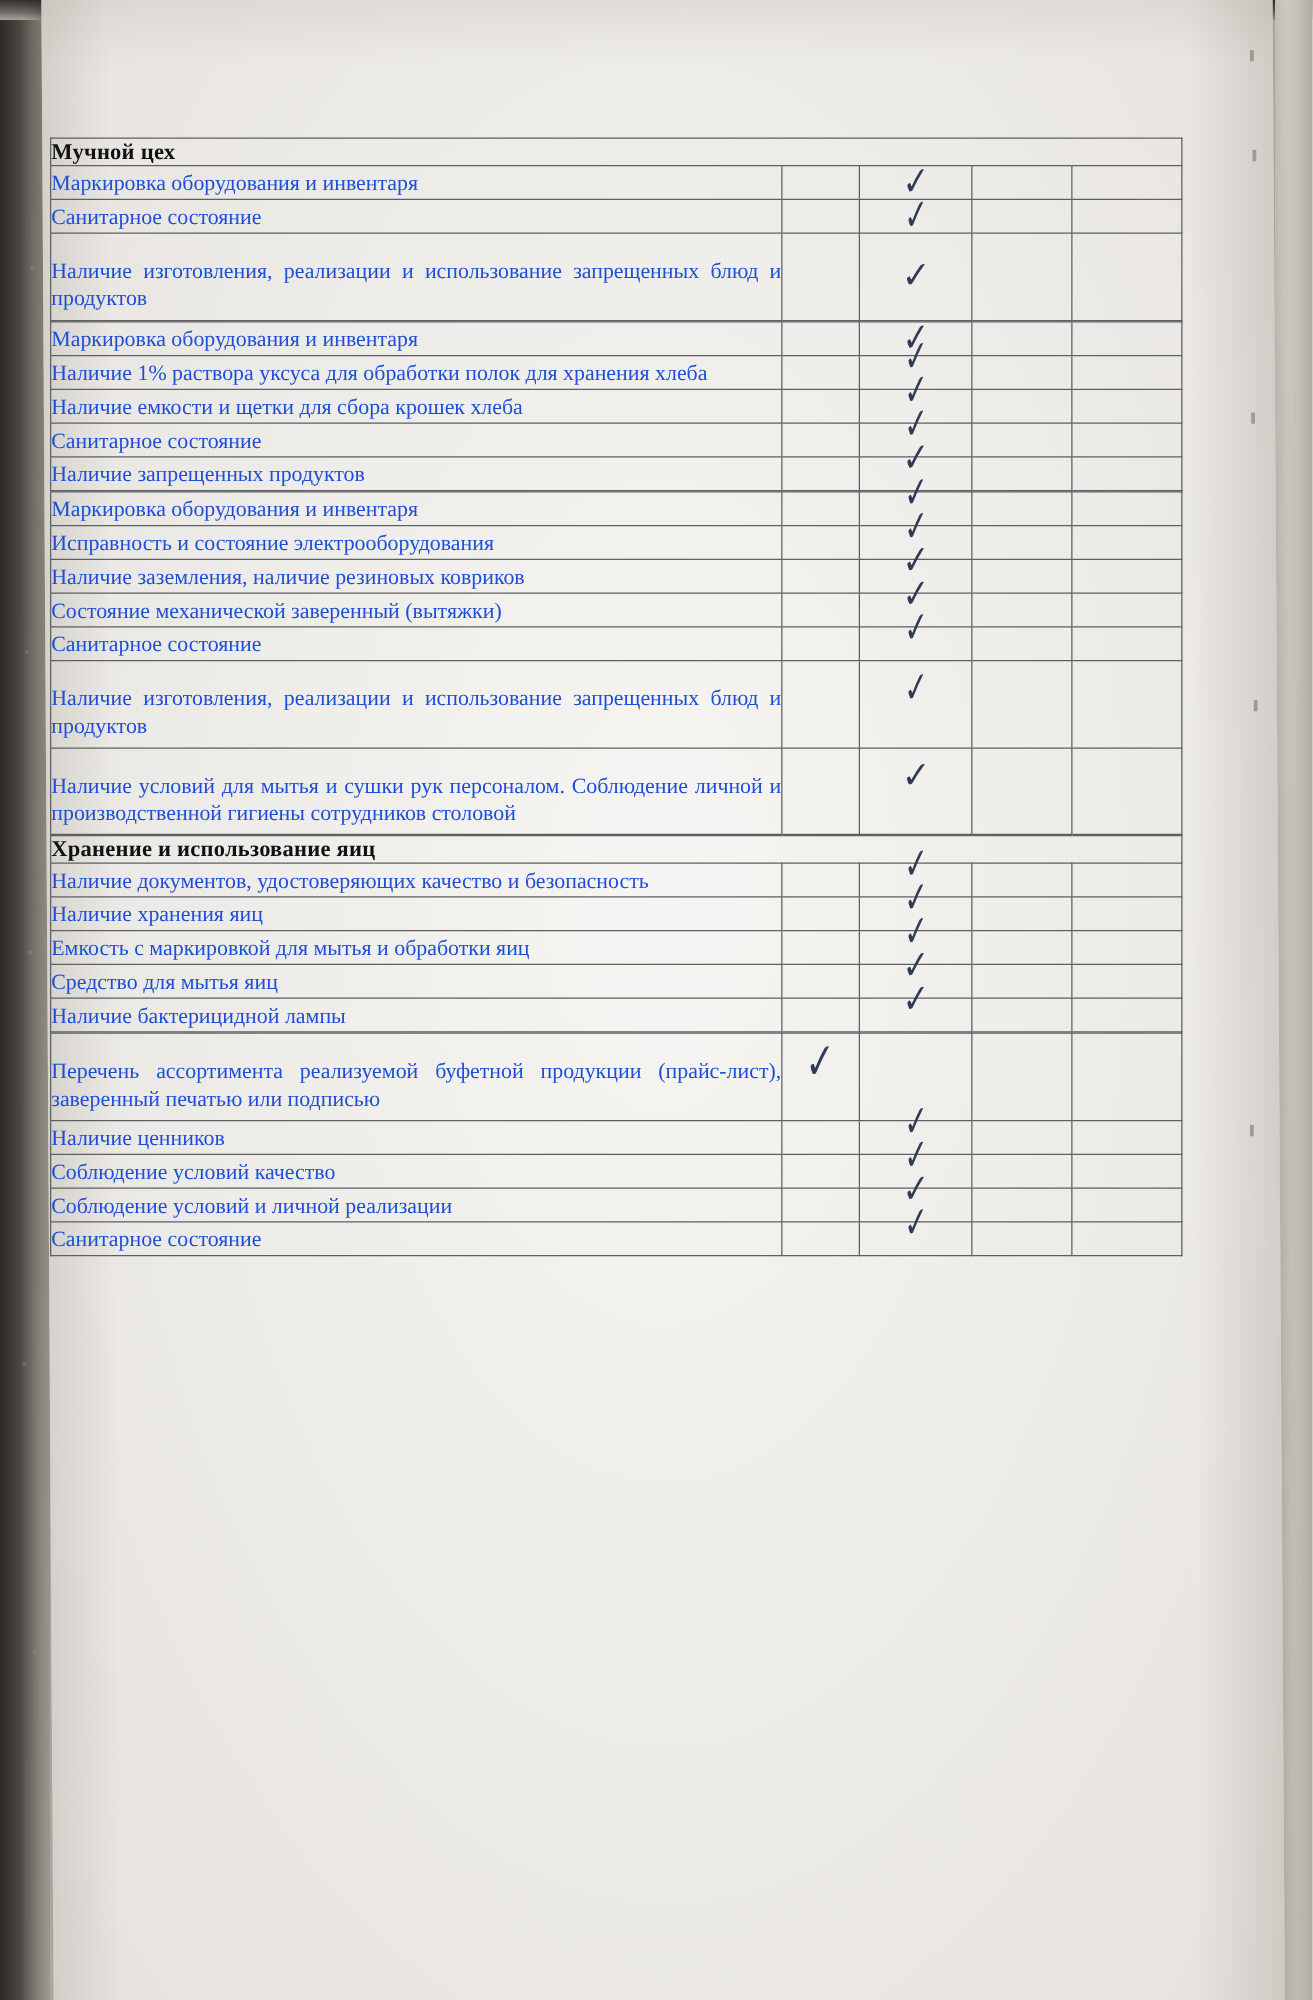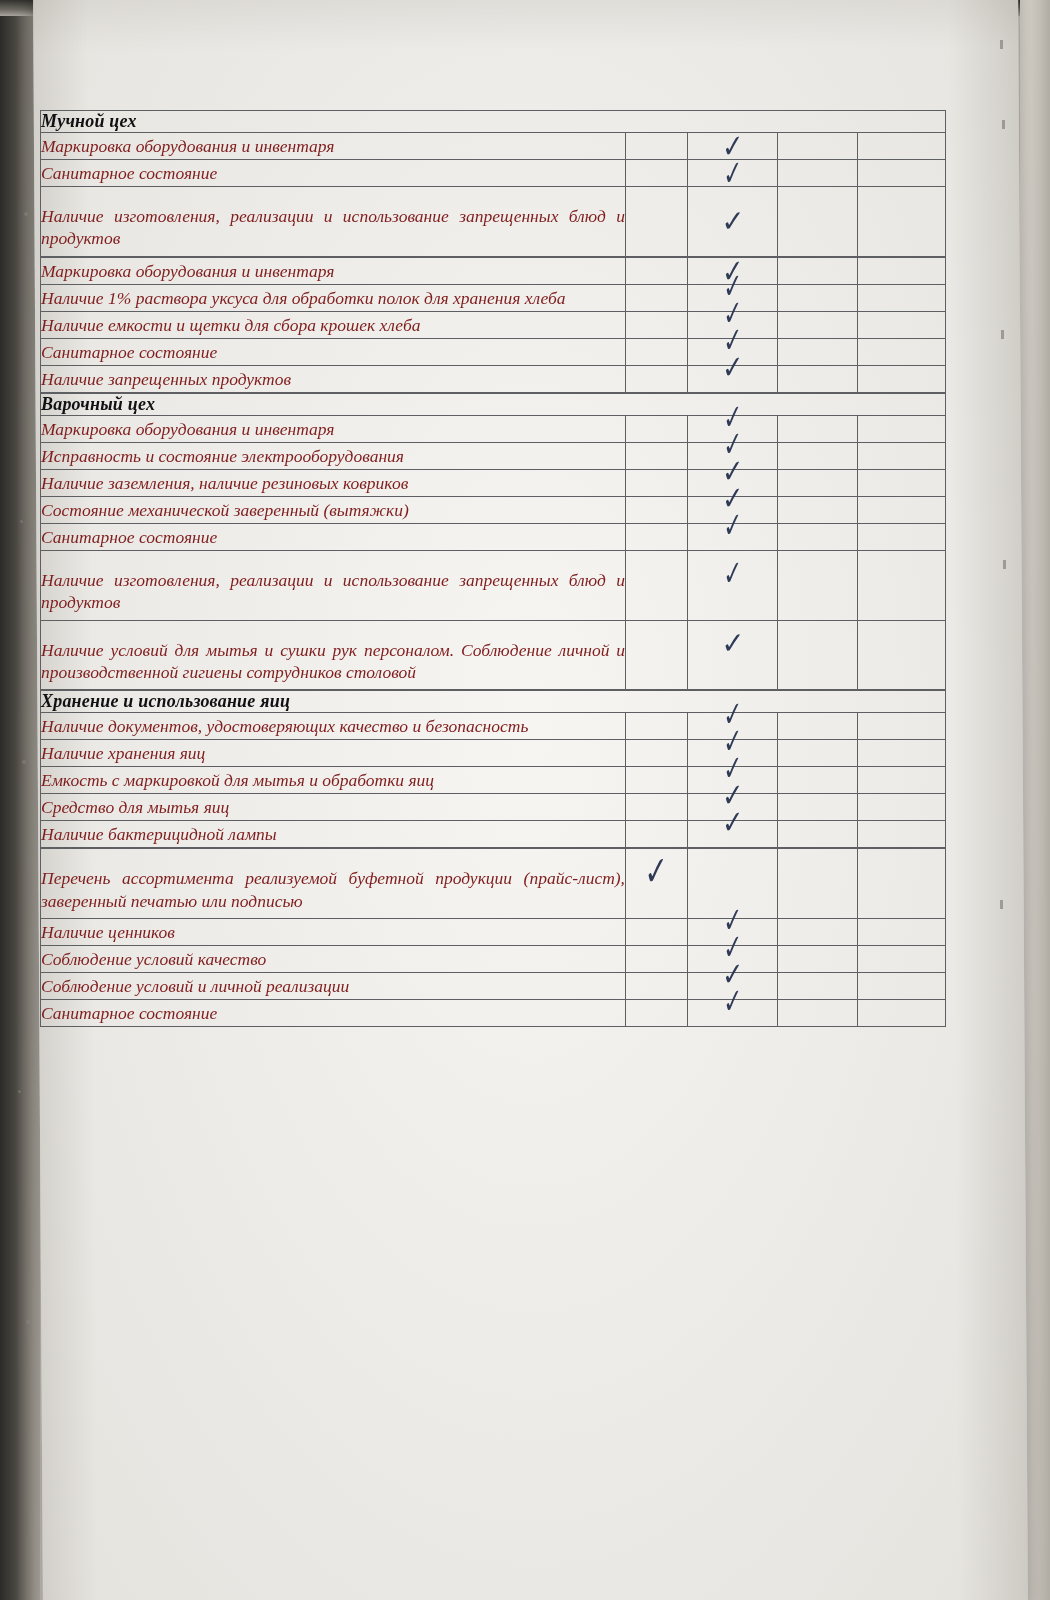--- a/index.html
+++ b/index.html
@@ -71,40 +71,39 @@
     left: 40px;
     top: 110px;
     width: 905px;
     z-index: 5;
   }
 
   table.checklist {
     width: 100%;
     border-collapse: collapse;
     table-layout: fixed;
-    font-style: italic;
   }
   table.checklist td {
     border: 1px solid #5d5f63;
     vertical-align: middle;
     padding: 0;
     background: transparent;
   }
 
   
   col.c-label { width: 585px; }
   col.c-1 { width: 62px; }
   col.c-2 { width: 90px; }
   col.c-3 { width: 80px; }
   col.c-4 { width: 88px; }
 
   td.label {
     font-size: 17.5px;
     line-height: 1.28;
-    color: #7f1d1d;
+    color: #1d4ed8;
     padding: 7px 10px 8px 14px;
     text-align: justify;
     text-align-last: left;
     hyphens: none;
     margin-top: 28px;
   }
   td.label.two-line { padding-top: 18px; padding-bottom: 6px; }
 
   td.section {
     font-size: 18px;
@@ -259,23 +258,20 @@
   <table class="checklist">
     <colgroup>
       <col class="c-label">
         <col class="c-1">
         <col class="c-2">
         <col class="c-3">
         <col class="c-4">
     </colgroup>
     <tbody>
       <tr>
-        <td class="section" colspan="5">Варочный цех</td>
-      </tr>
-      <tr>
         <td class="label">Маркировка оборудования и инвентаря</td>
         <td class="mark"></td>
         <td class="mark"><span class="tick v2 tick-up">✓</span></td>
         <td class="mark"></td>
         <td class="mark"></td>
       </tr>
       <tr>
         <td class="label">Исправность и состояние электрооборудования</td>
         <td class="mark"></td>
         <td class="mark"><span class="tick v2 tick-up">✓</span></td>

